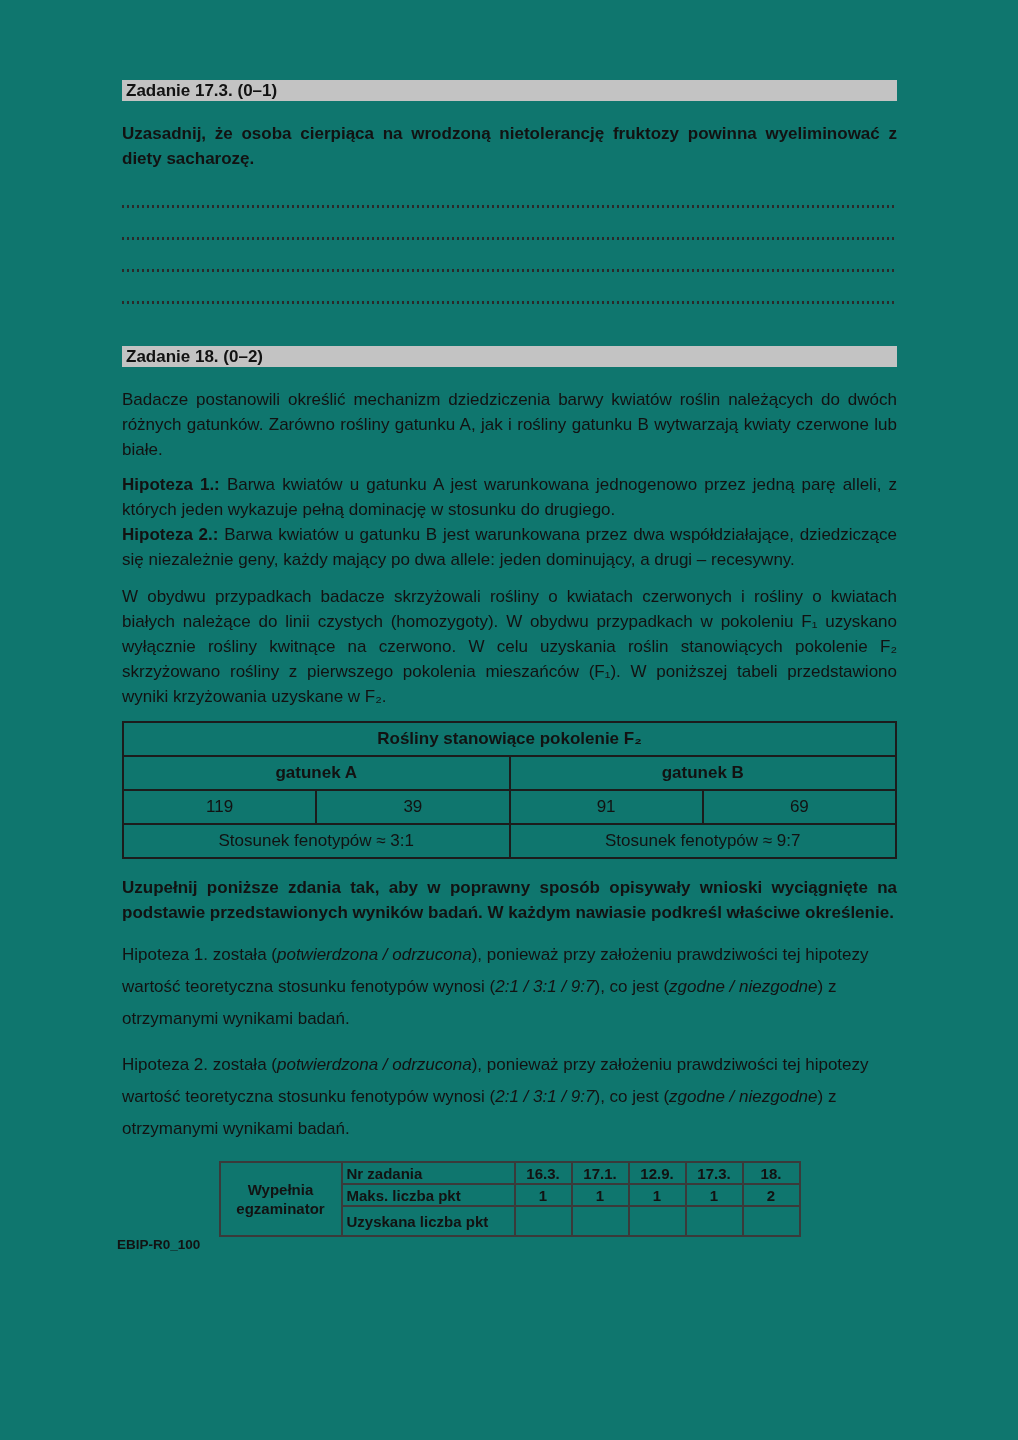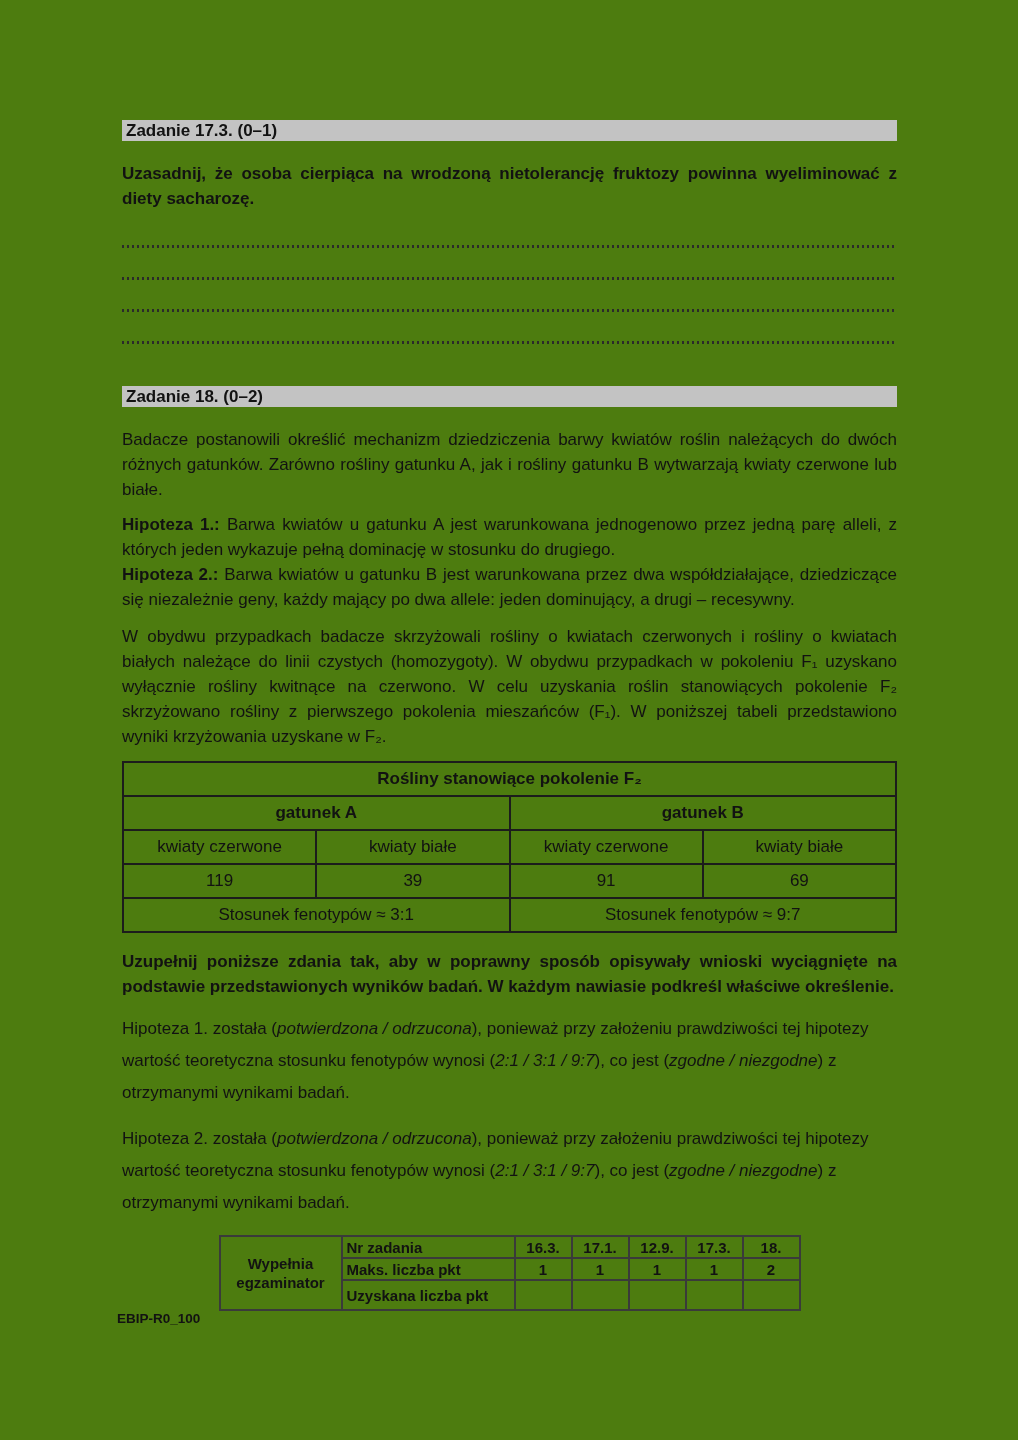--- a/index.html
+++ b/index.html
@@ -5,22 +5,22 @@
   * { margin: 0; padding: 0; box-sizing: border-box; }
   html, body { background: #ffffff; }
   body {
     width: 1018px; height: 1440px;
     font-family: "Liberation Sans", "DejaVu Sans", sans-serif;
     color: #121212;
   }
   .page {
     position: relative;
     width: 1018px; height: 1440px;
-    padding: 120px 121px 0 122px;
-    background: #4d7c0f;
+    padding: 80px 121px 0 122px;
+    background: #0f766e;
     overflow: hidden;
   }
   .task-bar {
     background: #c3c3c3;
     font-weight: bold;
     font-size: 17px;
     line-height: 21px;
     height: 21px;
     padding: 0 4px;
   }
@@ -125,26 +125,20 @@
   <table class="results">
     <tbody>
       <tr>
         <td colspan="4" class="bold">Rośliny stanowiące pokolenie F₂</td>
       </tr>
       <tr>
         <td colspan="2" class="bold">gatunek A</td>
         <td colspan="2" class="bold">gatunek B</td>
       </tr>
       <tr>
-        <td>kwiaty czerwone</td>
-        <td>kwiaty białe</td>
-        <td>kwiaty czerwone</td>
-        <td>kwiaty białe</td>
-      </tr>
-      <tr>
         <td>119</td>
         <td>39</td>
         <td>91</td>
         <td>69</td>
       </tr>
       <tr>
         <td colspan="2">Stosunek fenotypów ≈ 3:1</td>
         <td colspan="2">Stosunek fenotypów ≈ 9:7</td>
       </tr>
     </tbody>

